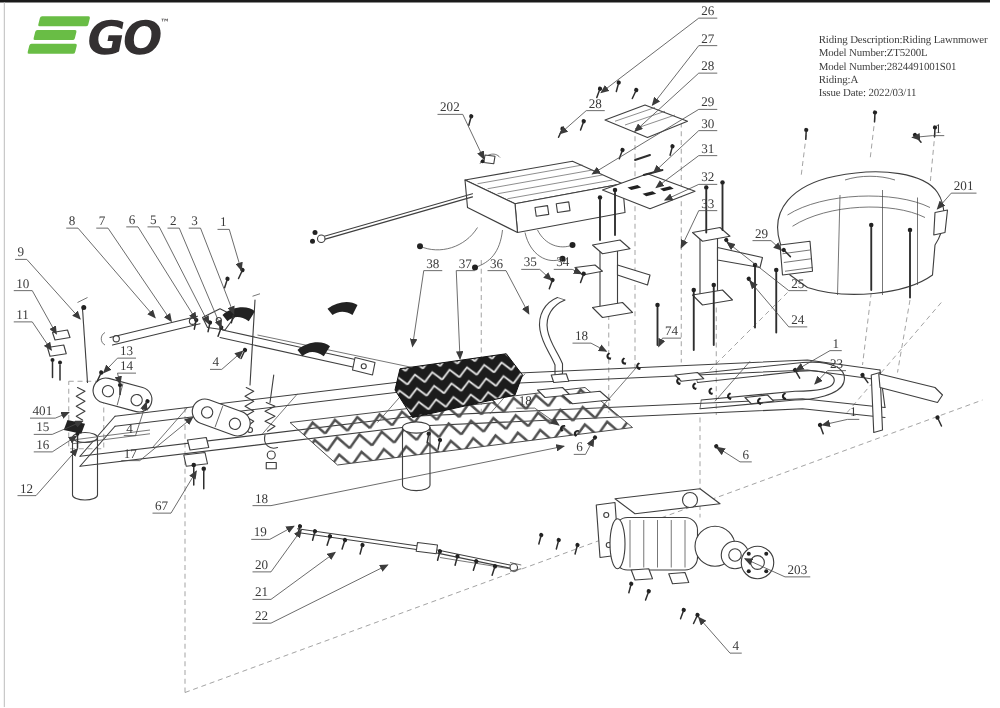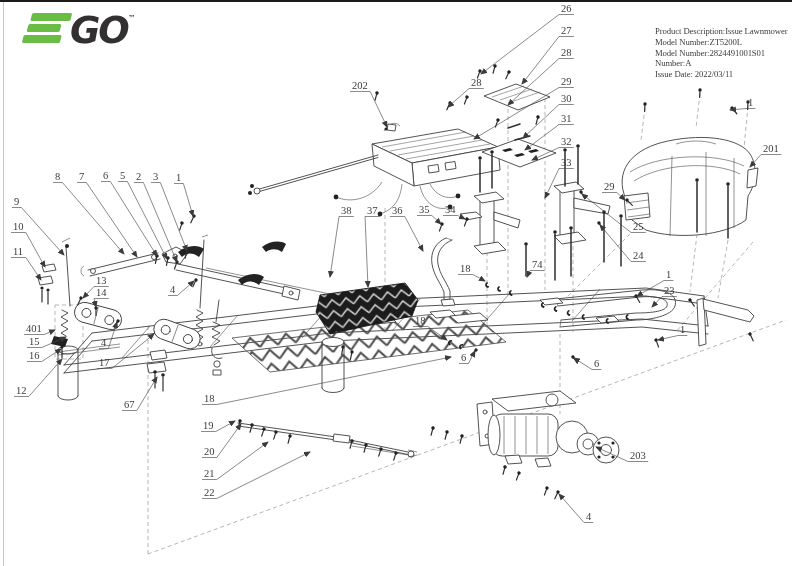--- a/index.html
+++ b/index.html
@@ -628,20 +628,20 @@
     <g transform="skewX(-14)">
       <rect x="18" y="7" width="40" height="8" rx="1.5" fill="#69bd45"></rect>
       <rect x="17" y="18" width="33" height="8" rx="1.5" fill="#69bd45"></rect>
       <rect x="15" y="29" width="38" height="8" rx="1.5" fill="#69bd45"></rect>
     </g>
     <text x="54" y="37" font-family="DejaVu Sans, sans-serif" font-weight="bold" font-style="italic" font-size="37" letter-spacing="-2" fill="#333031">GO</text>
     <text x="112" y="15" font-family="DejaVu Sans, sans-serif" font-size="8" fill="#333031">™</text>
   </svg>
 
   <div id="product-info">
-    <div>Product Description:Issue Lawnmower</div>
+    <div>Riding Description:Riding Lawnmower</div>
     <div>Model Number:ZT5200L</div>
     <div>Model Number:2824491001S01</div>
-    <div>Number:A</div>
+    <div>Riding:A</div>
     <div>Issue Date: 2022/03/11</div>
   </div>
 
 </div>
 
 </body></html>

